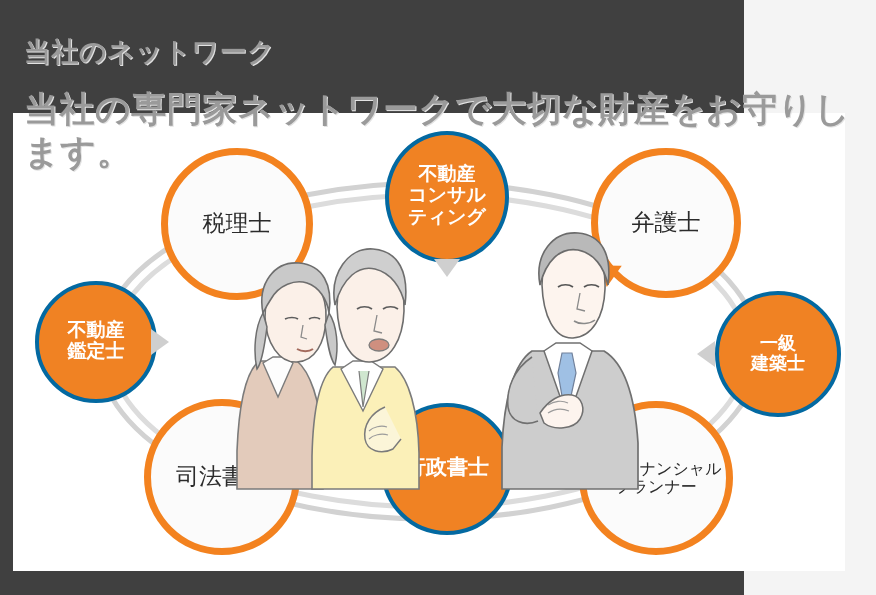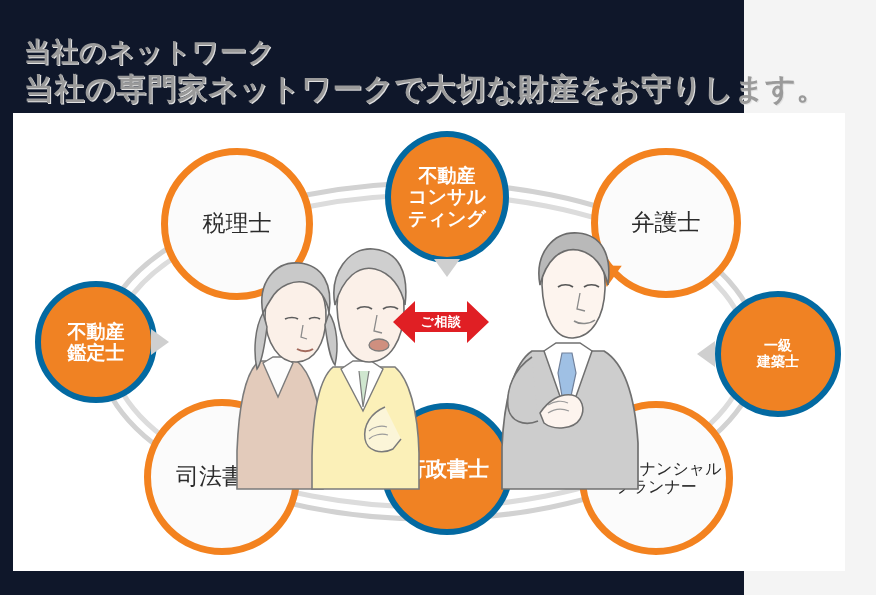--- a/index.html
+++ b/index.html
@@ -2,34 +2,34 @@
 <html><head>
 <meta charset="utf-8">
 <style>
   html,body{margin:0;padding:0;}
   body{
     width:876px;height:595px;
     background:#f4f4f4;
     font-family:"Liberation Sans","DejaVu Sans",sans-serif;
     overflow:hidden;
   }
-  #root{position:relative;width:744px;height:595px;background:#0f172a;}
+  #root{position:relative;width:744px;height:595px;background:#404040;}
 
   
   .heading{
     position:absolute;left:24px;top:36px;width:840px;
     color:#9a9a9a;
     font-weight:bold;
     line-height:1.22;
     letter-spacing:.5px;
     text-shadow:1px 1px 0 #e2e2e2;
     z-index:40;
   }
   .heading .l1{font-size:27px;display:block;}
-  .heading .l2{font-size:30px;display:block;margin-top:2px;}
+  .heading .l2{font-size:35px;display:block;margin-top:19px;}
 
   
   .panel{
     position:absolute;left:13px;top:113px;width:832px;height:458px;
     background:#ffffff;
   }
 
   
   .stage{position:absolute;left:13px;top:113px;width:832px;height:458px;}
 
@@ -50,23 +50,24 @@
   
   .node.outline{
     background:#fbfbfb;
     border:7px solid #f3821f;
     color:#2b2b2b;
     font-weight:normal;
   }
   
   .node.filled{
     background:#f08223;
-    border:6px solid #0369a1;
+    border:4px solid #0369a1;
     color:#ffffff;
     font-weight:bold;
+    font-family:Liberation Mono, monospace;
   }
 
   
   .tail{position:absolute;width:0;height:0;z-index:11;}
 
   
   .illus{position:absolute;z-index:20;}
   .people-svg{display:block;}
 
   
@@ -143,47 +144,41 @@
         <path d="M96 64 C100 61 107 61 111 64" stroke="#555" stroke-width="1.7" fill="none"></path>
         <path d="M92 70 L89 86 L97 88" stroke="#8a8a8a" stroke-width="1.3" fill="none"></path>
         <path d="M86 98 C92 102 102 101 107 97" stroke="#8a8a8a" stroke-width="1.6" fill="none"></path>
         <path d="M44 134 C26 146 18 166 20 184 C22 198 36 204 50 198" fill="#cdcdcd" stroke="#707070" stroke-width="1.6"></path>
         <path d="M52 190 C60 178 72 170 84 172 C94 174 98 186 92 196 C86 206 66 208 56 200 Z" fill="#fdf4ee" stroke="#707070" stroke-width="1.5"></path>
         <path d="M60 182 C66 178 74 177 80 180" stroke="#9b9b9b" stroke-width="1.2" fill="none"></path>
         <path d="M60 190 C66 186 74 185 81 188" stroke="#9b9b9b" stroke-width="1.2" fill="none"></path>
       </svg>
     </div>
 
-    <div class="arrow" style="left:380px;top:184px;width:96px;height:50px;">
-      <svg width="96" height="50" viewBox="0 0 96 50">
-        <polygon points="0,25 22,4 22,15 74,15 74,4 96,25 74,46 74,35 22,35 22,46" fill="#e01f24"></polygon>
-      </svg>
-      <span class="atext">ご相談</span>
-    </div>
 
   <div class="node outline" style="left: 148px; top: 35px; width: 152px; height: 152px;">
         <span class="lbl" style="font-size: 23px;">税理士</span>
       </div>
       <div class="node filled" style="left: 372px; top: 18px; width: 124px; height: 132px;">
         <span class="lbl" style="font-size: 19px;">不動産
 コンサル
 ティング</span>
       </div>
       <div class="tail" style="position:absolute;width:0;height:0;z-index:11;left:421px;top:146px;border-left:13px solid transparent;border-right:13px solid transparent;border-top:18px solid #cfcfcf;"></div>
       <div class="node outline" style="left: 578px; top: 35px; width: 150px; height: 150px;">
         <span class="lbl" style="font-size: 23px; text-align: right;">弁護士</span>
       </div>
       <div class="tail" style="position:absolute;width:0;height:0;z-index:11;left:584px;top:145px;border-top:13px solid transparent;border-bottom:13px solid transparent;border-right:19px solid #f3821f;transform:rotate(35deg);"></div>
       <div class="node filled" style="left: 22px; top: 168px; width: 122px; height: 122px;">
         <span class="lbl" style="font-size: 19px;">不動産
 鑑定士</span>
       </div>
       <div class="tail" style="position:absolute;width:0;height:0;z-index:11;left:138px;top:216px;border-top:13px solid transparent;border-bottom:13px solid transparent;border-left:18px solid #cfcfcf;"></div>
       <div class="node filled" style="left: 702px; top: 178px; width: 126px; height: 126px;">
-        <span class="lbl" style="font-size: 14px;">一級
+        <span class="lbl" style="font-size: 18px;">一級
 建築士</span>
       </div>
       <div class="tail" style="position:absolute;width:0;height:0;z-index:11;left:684px;top:228px;border-top:13px solid transparent;border-bottom:13px solid transparent;border-right:18px solid #cfcfcf;"></div>
       <div class="node outline" style="left: 131px; top: 286px; width: 156px; height: 156px;">
         <span class="lbl" style="font-size: 23px;">司法書士</span>
       </div>
       <div class="tail" style="position:absolute;width:0;height:0;z-index:11;left:249px;top:280px;border-top:13px solid transparent;border-bottom:13px solid transparent;border-left:19px solid #f3821f;transform:rotate(-35deg);"></div>
       <div class="node filled" style="left: 368px; top: 290px; width: 132px; height: 132px;">
         <span class="lbl" style="font-size: 21px;">行政書士</span>
       </div>

